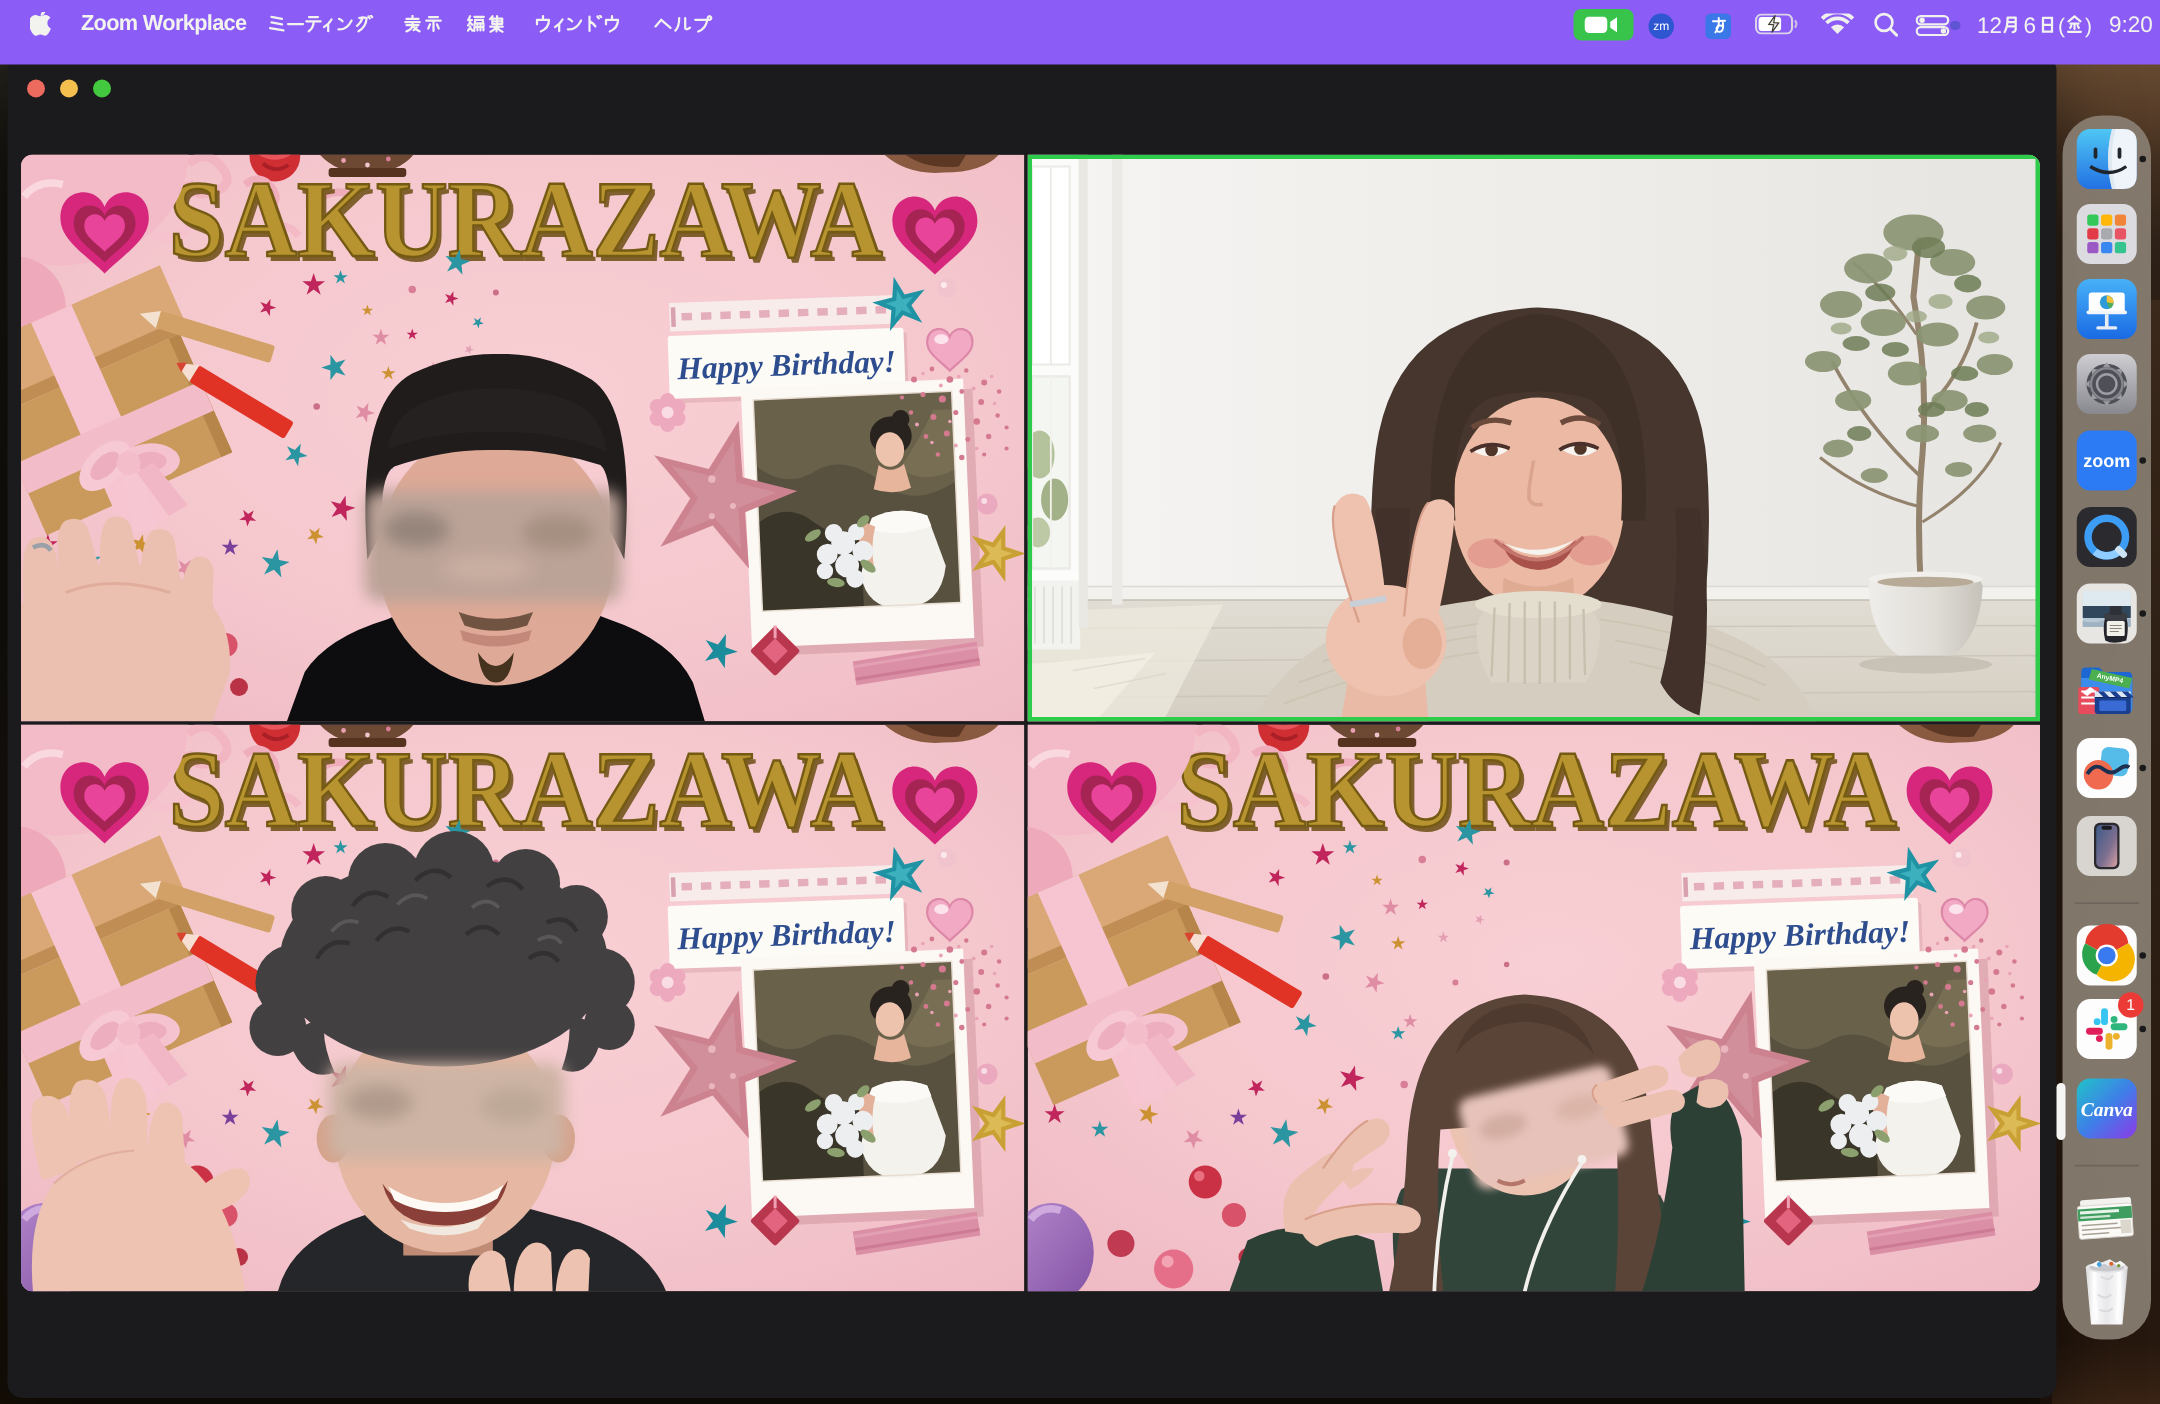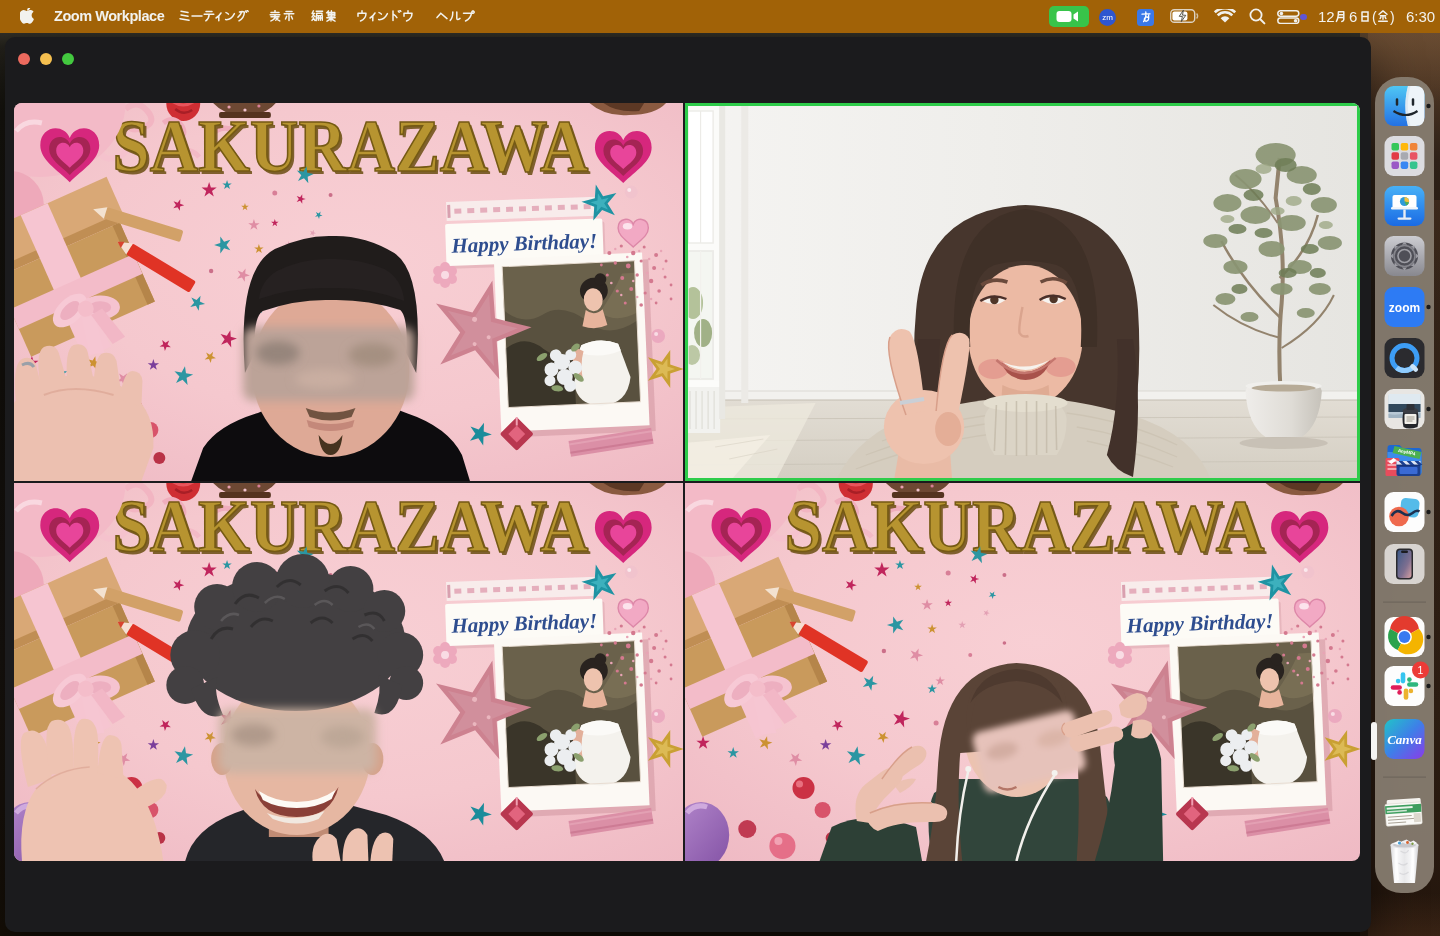--- a/index.html
+++ b/index.html
@@ -4,21 +4,21 @@
 <style>
   html,body{margin:0;padding:0;}
   body{width:1440px;height:936px;overflow:hidden;position:relative;
        font-family:"Liberation Sans",sans-serif;background:#151310;}
   #wall{position:absolute;left:0;top:0;width:1440px;height:936px;
     background:
       linear-gradient(180deg,#3e3c30 0%,#35332a 3%,#23211b 5%,#17150f 12%,#14110d 40%,#191410 70%,#171007 100%);
   }
   #wallR{position:absolute;left:1360px;top:33px;width:80px;height:903px;
     background:linear-gradient(180deg,#55402c 0%,#4a3423 6%,#2e2117 14%,#241a12 30%,#281b12 55%,#2c1d12 75%,#24160d 100%);}
-  #menubar{position:absolute;left:0;top:0;width:1440px;height:33px;background:#a16207;
+  #menubar{position:absolute;left:0;top:0;width:1440px;height:43px;background:#8b5cf6;
     color:#f4f4f2;display:flex;align-items:center;}
   .mi{font-size:14.5px;color:#f2f2ef;}
   #win{position:absolute;left:5px;top:37px;width:1366px;height:895px;background:#1b1b1d;
     border-radius:10px;box-shadow:0 18px 50px rgba(0,0,0,.55);}
   .tl{position:absolute;top:16px;left:13px;display:flex;gap:10px;}
   .tl span{width:12px;height:12px;border-radius:50%;display:block;}
   .tile{position:absolute;overflow:hidden;}
   .tile svg{display:block;}
   #dock{position:absolute;left:1375px;top:77px;width:59px;height:816px;
     background:rgba(137,127,114,.92);border-radius:26px;}
@@ -727,21 +727,21 @@
   <div style="position:absolute;left:1300px;top:13.5px;width:6.5px;height:6.5px;border-radius:50%;background:#5f55d4"></div>
   <svg style="position:absolute;left:1318px;top:7px" width="82" height="20" viewBox="0 0 82 20">
     <text x="0" y="15" font-family="Liberation Sans" font-size="15" fill="#f2f2ef">12</text>
     <use href="#g_getsu" transform="translate(17,3.5)" stroke="#f2f2ef" stroke-width="1.5" fill="none" stroke-linecap="round"></use>
     <text x="31" y="15" font-family="Liberation Sans" font-size="15" fill="#f2f2ef">6</text>
     <use href="#g_nichi" transform="translate(41,3.5)" stroke="#f2f2ef" stroke-width="1.5" fill="none" stroke-linecap="round"></use>
     <text x="54" y="15" font-family="Liberation Sans" font-size="14" fill="#f2f2ef">(</text>
     <use href="#g_kin" transform="translate(59,3.5)" stroke="#f2f2ef" stroke-width="1.45" fill="none" stroke-linecap="round"></use>
     <text x="72" y="15" font-family="Liberation Sans" font-size="14" fill="#f2f2ef">)</text>
   </svg>
-  <span class="mi" style="position:absolute;left:1406px;top:8px;font-size:15px">6:30</span>
+  <span class="mi" style="position:absolute;left:1406px;top:8px;font-size:15px">9:20</span>
 </div>
 <div id="dock">
 <svg width="59" height="816" viewBox="0 0 59 816">
 <defs>
   <linearGradient id="findg" x1="0" y1="0" x2="0" y2="1">
           <stop offset="0%" stop-color="#4fc6f4"></stop>
           <stop offset="100%" stop-color="#2371e3"></stop>
         </linearGradient>
   <linearGradient id="keyg" x1="0" y1="0" x2="0" y2="1">
           <stop offset="0%" stop-color="#47b1f7"></stop>

